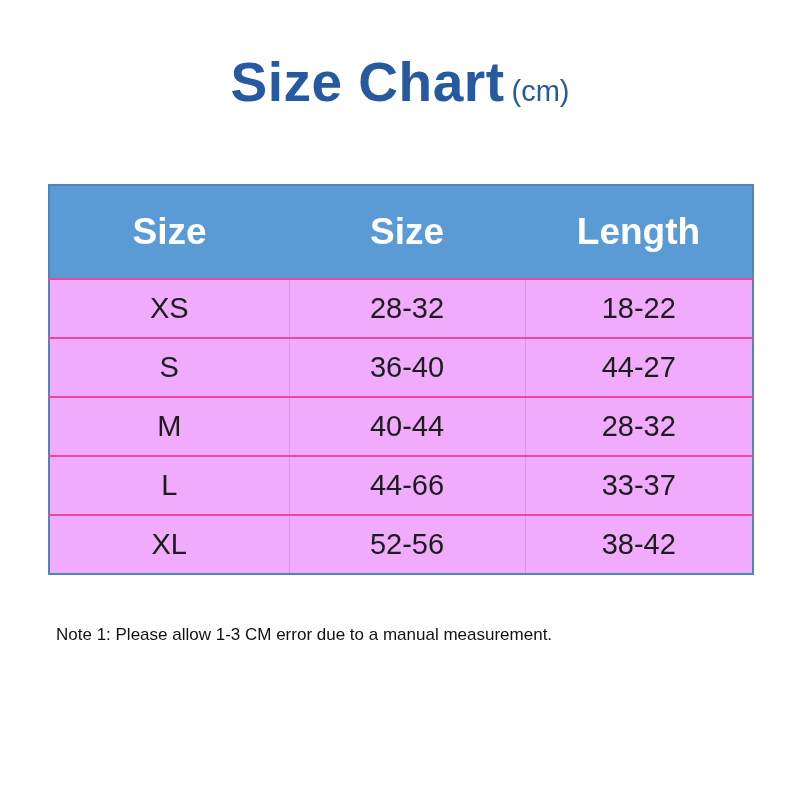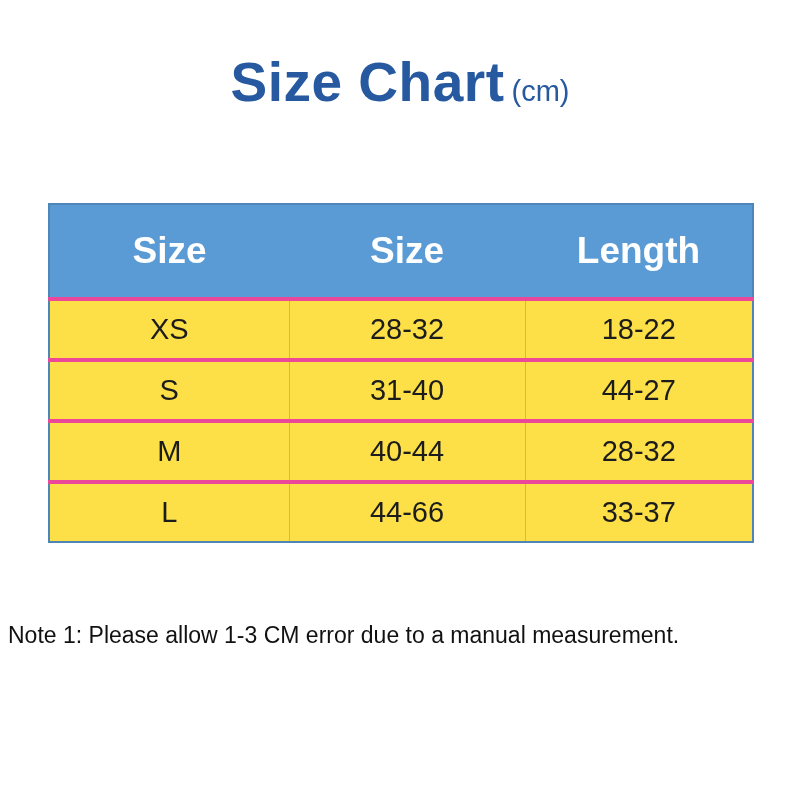--- a/index.html
+++ b/index.html
@@ -35,58 +35,58 @@
     margin-left: 7px;
   }
   table.size-table {
     position: absolute;
     left: 48px;
     top: 184px;
     width: 704px;
     border-collapse: collapse;
     table-layout: fixed;
     border: 2px solid #4e86b8;
-    margin-top: 19px;
   }
   .size-table th {
     height: 92px;
     background: #5b9bd5;
     color: #ffffff;
     font-size: 37px;
     font-weight: 700;
     text-align: center;
     vertical-align: middle;
     padding: 0;
   }
   .size-table td {
     height: 57px;
     font-size: 29px;
     color: #1c1c1c;
     text-align: center;
     vertical-align: middle;
     padding: 0;
-    background: #fde047;
-    border-top: 4px solid #ec4899;
+    background: #f0abfc;
+    border-top: 2px solid #ec4899;
     border-left: 1px solid #aab6c2;
   }
   .size-table td:first-child {
     border-left: none;
   }
   .notes {
     position: absolute;
     left: 8px;
     top: 620px;
     width: 790px;
     color: #111111;
   }
   .note {
-    font-size: 23px;
+    font-size: 17px;
     line-height: 30px;
     margin-bottom: 20px;
     white-space: nowrap;
+    margin-left: 48px;
   }
 </style>
 </head>
 <body>
 
 <div class="canvas">
 
   <div class="title-block">
     <span class="title-main">Size Chart</span><span class="title-unit">(cm)</span>
   </div>
@@ -105,33 +105,38 @@
       </tr>
     </thead>
     <tbody>
       <tr>
         <td>XS</td>
         <td>28-32</td>
         <td>18-22</td>
       </tr>
       <tr>
         <td>S</td>
-        <td>31-40</td>
+        <td>36-40</td>
         <td>44-27</td>
       </tr>
       <tr>
         <td>M</td>
         <td>40-44</td>
         <td>28-32</td>
       </tr>
       <tr>
         <td>L</td>
         <td>44-66</td>
         <td>33-37</td>
       </tr>
+      <tr>
+        <td>XL</td>
+        <td>52-56</td>
+        <td>38-42</td>
+      </tr>
     </tbody>
   </table>
 
   <div class="notes">
     <div class="note">Note 1: Please allow 1-3 CM error due to a manual measurement.</div>
   </div>
 
 </div>
 
 </body></html>

